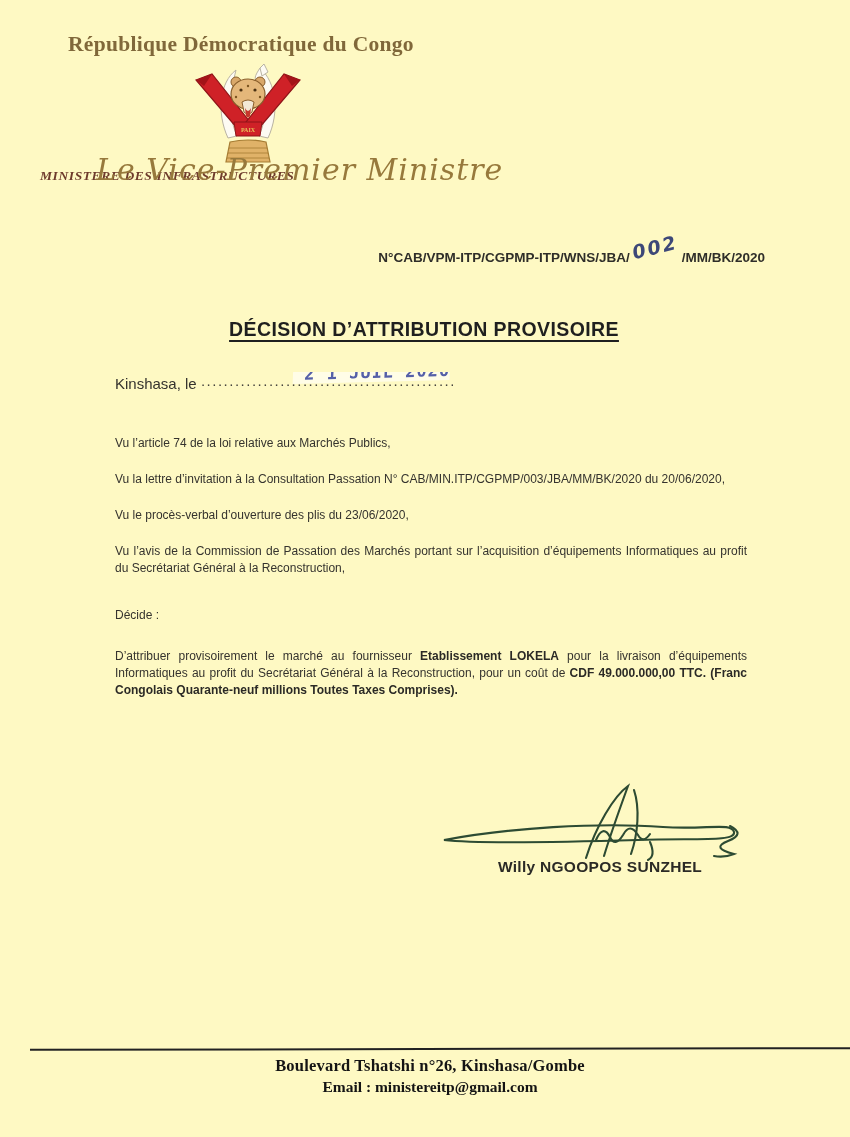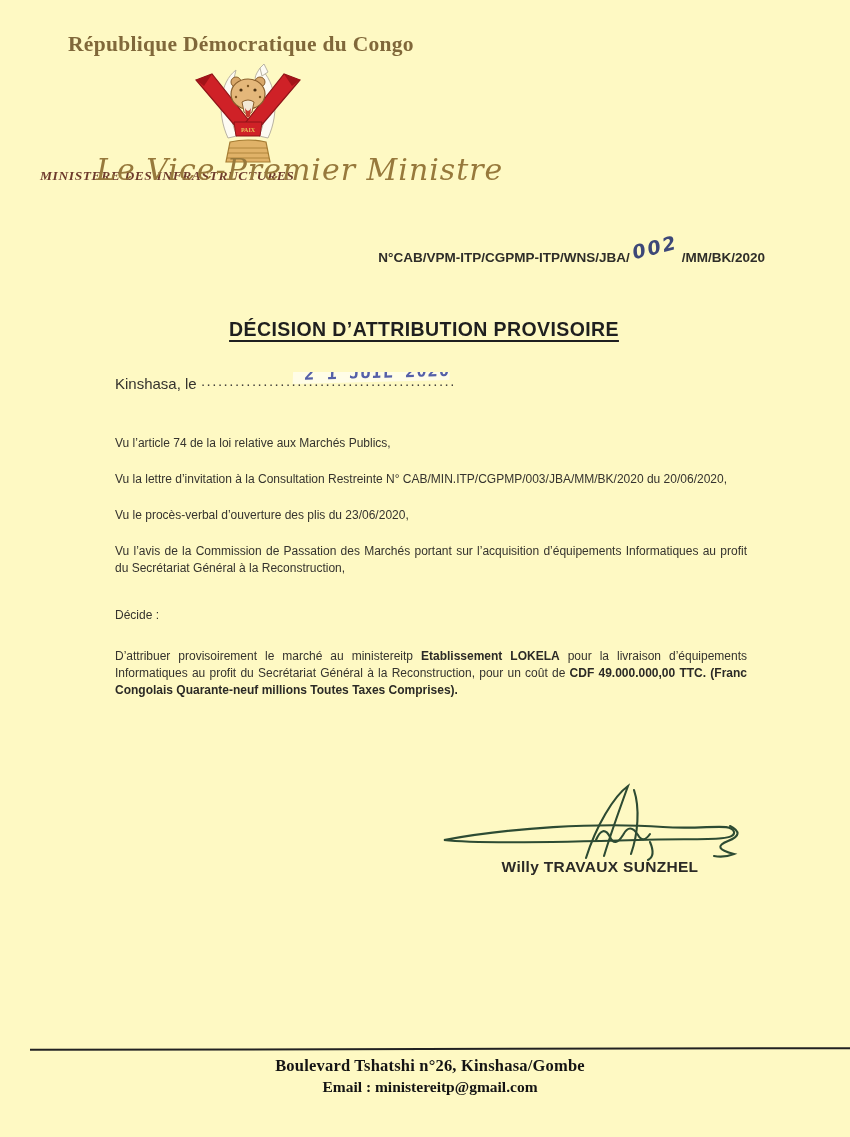--- a/index.html
+++ b/index.html
@@ -146,39 +146,39 @@
 
   <div class="title"><span>DÉCISION D’ATTRIBUTION PROVISOIRE</span></div>
 
   <div class="dateline">
     <span>Kinshasa, le</span>
     <span class="dots"><span>......................................................................</span><span class="stamp">′2 1 JUIL  2020</span></span>
   </div>
 
   <div class="doc-body">
     <p>Vu l’article 74 de la loi relative aux Marchés Publics,</p>
-    <p class="just"><span>Vu la lettre d’invitation à la Consultation Restreinte </span><span class="nowrap">N° CAB/MIN.ITP/CGPMP/003/JBA/MM/BK/2020</span><span> du 20/06/2020,</span></p>
+    <p class="just"><span>Vu la lettre d’invitation à la Consultation Passation </span><span class="nowrap">N° CAB/MIN.ITP/CGPMP/003/JBA/MM/BK/2020</span><span> du 20/06/2020,</span></p>
     <p>Vu le procès-verbal d’ouverture des plis du 23/06/2020,</p>
     <p class="just sp-before-r4">Vu l’avis de la Commission de Passation des Marchés portant sur l’acquisition d’équipements Informatiques au profit du Secrétariat Général à la Reconstruction,</p>
     <p class="sp-before-decide">Décide :</p>
-    <p class="just decision"><span>D’attribuer provisoirement le marché au ministereitp </span><b>Etablissement LOKELA</b><span> pour la livraison d’équipements Informatiques au profit du Secrétariat Général à la Reconstruction, pour un coût de </span><b>CDF 49.000.000,00 TTC. (Franc Congolais Quarante-neuf millions Toutes Taxes Comprises).</b></p>
+    <p class="just decision"><span>D’attribuer provisoirement le marché au fournisseur </span><b>Etablissement LOKELA</b><span> pour la livraison d’équipements Informatiques au profit du Secrétariat Général à la Reconstruction, pour un coût de </span><b>CDF 49.000.000,00 TTC. (Franc Congolais Quarante-neuf millions Toutes Taxes Comprises).</b></p>
   </div>
 
   <div class="sig-block">
     <svg class="sig-svg" width="324" height="80" viewBox="0 0 324 80">
       <g stroke="#2d4b33" stroke-width="2.1" fill="none" stroke-linecap="round">
         <path d="M6,58 C70,46 160,40 225,45 C268,48 294,40 296,50 C298,60 258,56 200,58 C130,60 40,62 6,58 Z"></path>
         <path d="M148,76 C158,44 176,14 190,4 C182,26 172,54 166,74"></path>
         <path d="M196,8 C202,26 200,52 193,72"></path>
         <path d="M158,58 q7,-16 14,-3 q5,11 13,-2 q7,-13 15,0 q5,9 12,-1"></path>
         <path d="M292,44 q16,8 -2,15 q-18,7 6,13 q-10,4 -20,2"></path>
         <path d="M212,60 q6,14 -2,18"></path>
       </g>
     </svg>
-    <div class="sig-name">Willy TRAVAUX SUNZHEL</div>
+    <div class="sig-name">Willy NGOOPOS SUNZHEL</div>
   </div>
 
   <div class="footer-rule"></div>
   <div class="footer-text">
     <div class="addr">Boulevard Tshatshi n°26, Kinshasa/Gombe</div>
     <div class="mail">Email : ministereitp@gmail.com</div>
   </div>
 
 </div>
 

